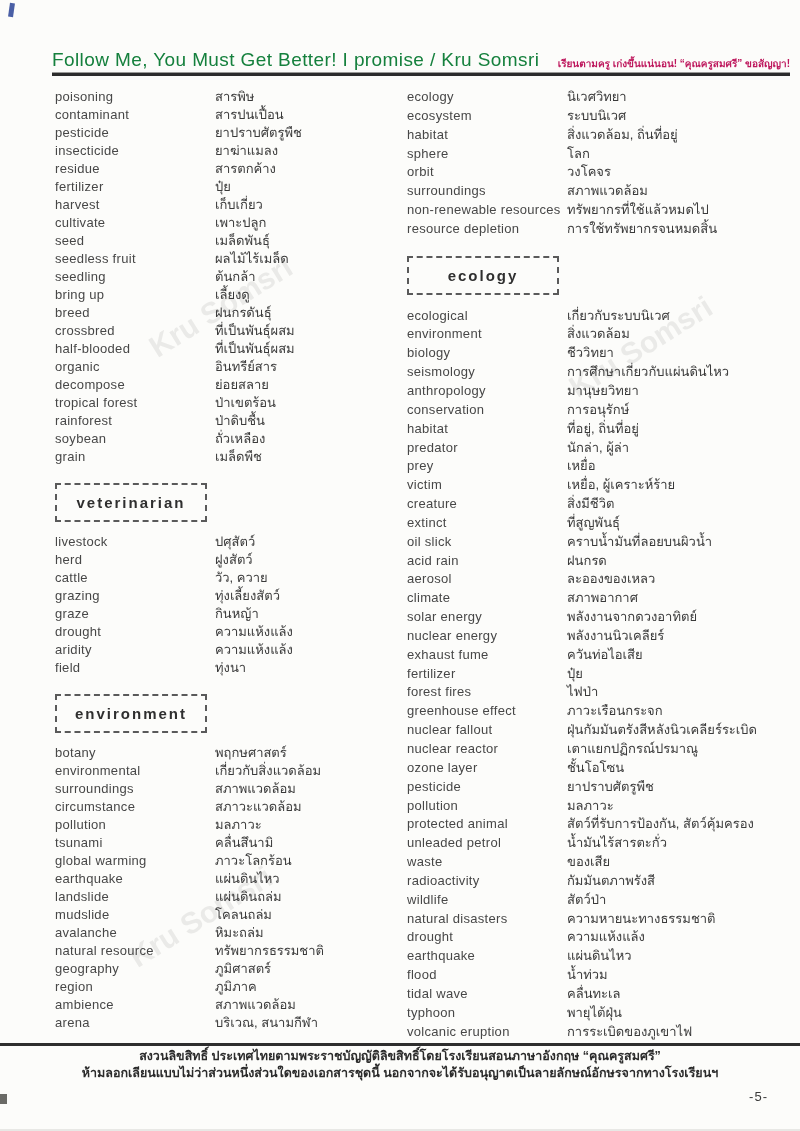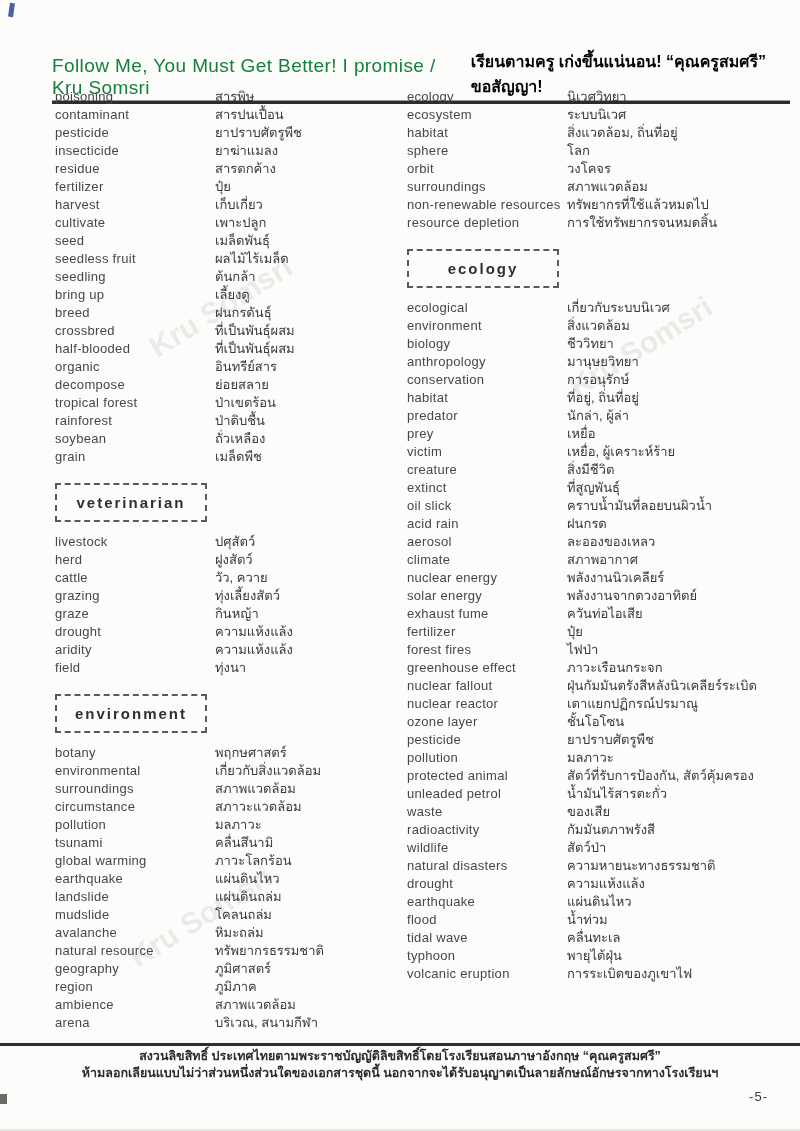--- a/index.html
+++ b/index.html
@@ -13,29 +13,29 @@
   .header{
     position:absolute;top:49px;left:52px;right:10px;
     display:flex;justify-content:space-between;align-items:flex-end;
     padding-bottom:5px;
   }
   .header::after{
     content:"";position:absolute;left:0;right:0;bottom:0;height:4px;
     background:linear-gradient(#9a9a98 0 1px,#fcfcfa 1px 1.5px,#2c2c2c 1.5px 100%);
   }
   .header-left{font-size:19px;letter-spacing:.4px;color:#15803d;}
-  .header-right{font-size:16px;font-weight:bold;color:#000000;}
+  .header-right{font-size:10px;font-weight:bold;color:#be185d;}
   
   .columns{
     position:absolute;top:88px;left:55px;right:8px;bottom:90px;
     display:flex;
   }
   .col{display:flex;flex-direction:column;align-items:flex-start;}
   .col-left{width:352px;flex-shrink:0;}
-  .col-right{flex:1;}
+  .col-right{flex:1;justify-content:space-between;}
   .vocab-row{display:flex;line-height:18px;font-size:13px;}
   .vocab-row .term{min-width:160px;flex-shrink:0;color:#474747;letter-spacing:.3px;}
   .vocab-row .thai{color:#3a3a3a;}
   .section-box{
     border:2px dashed #5a5a5a;
     width:152px;text-align:center;box-sizing:border-box;
     padding:9px 6px;margin:17px 0 11px 0;
     font-size:15px;font-weight:bold;letter-spacing:2px;color:#2f2f2f;
     background:#fcfcfa;
   }
@@ -301,20 +301,24 @@
         </div>
         <div class="vocab-row">
           <span class="term">environment</span>
           <span class="thai">สิ่งแวดล้อม</span>
         </div>
         <div class="vocab-row">
           <span class="term">biology</span>
           <span class="thai">ชีววิทยา</span>
         </div>
         <div class="vocab-row">
+          <span class="term">seismology</span>
+          <span class="thai">การศึกษาเกี่ยวกับแผ่นดินไหว</span>
+        </div>
+        <div class="vocab-row">
           <span class="term">anthropology</span>
           <span class="thai">มานุษยวิทยา</span>
         </div>
         <div class="vocab-row">
           <span class="term">conservation</span>
           <span class="thai">การอนุรักษ์</span>
         </div>
         <div class="vocab-row">
           <span class="term">habitat</span>
           <span class="thai">ที่อยู่, ถิ่นที่อยู่</span>
@@ -349,26 +353,26 @@
         </div>
         <div class="vocab-row">
           <span class="term">aerosol</span>
           <span class="thai">ละอองของเหลว</span>
         </div>
         <div class="vocab-row">
           <span class="term">climate</span>
           <span class="thai">สภาพอากาศ</span>
         </div>
         <div class="vocab-row">
+          <span class="term">solar energy</span>
+          <span class="thai">พลังงานจากดวงอาทิตย์</span>
+        </div>
+        <div class="vocab-row">
           <span class="term">nuclear energy</span>
           <span class="thai">พลังงานนิวเคลียร์</span>
-        </div>
-        <div class="vocab-row">
-          <span class="term">solar energy</span>
-          <span class="thai">พลังงานจากดวงอาทิตย์</span>
         </div>
         <div class="vocab-row">
           <span class="term">exhaust fume</span>
           <span class="thai">ควันท่อไอเสีย</span>
         </div>
         <div class="vocab-row">
           <span class="term">fertilizer</span>
           <span class="thai">ปุ๋ย</span>
         </div>
         <div class="vocab-row">

